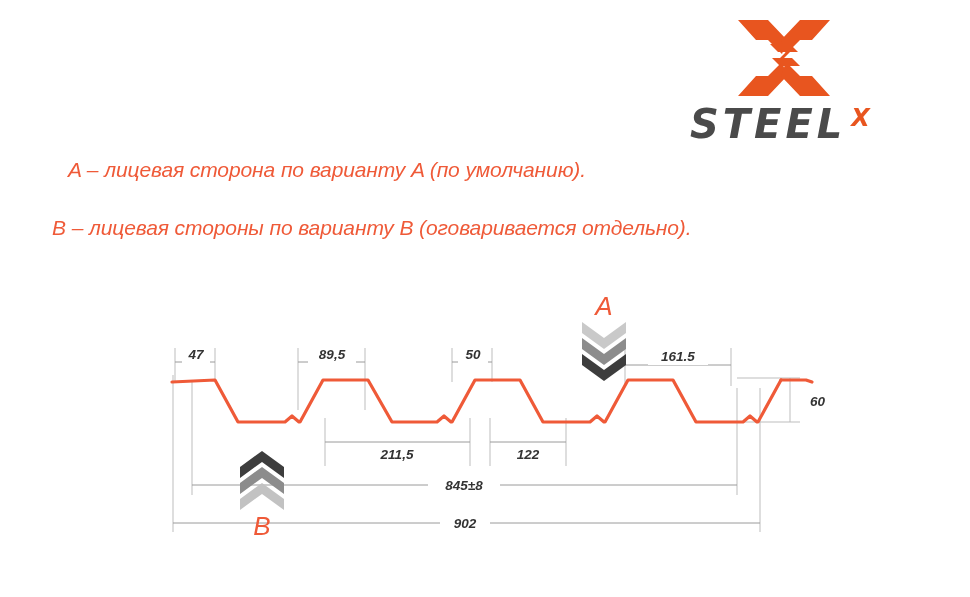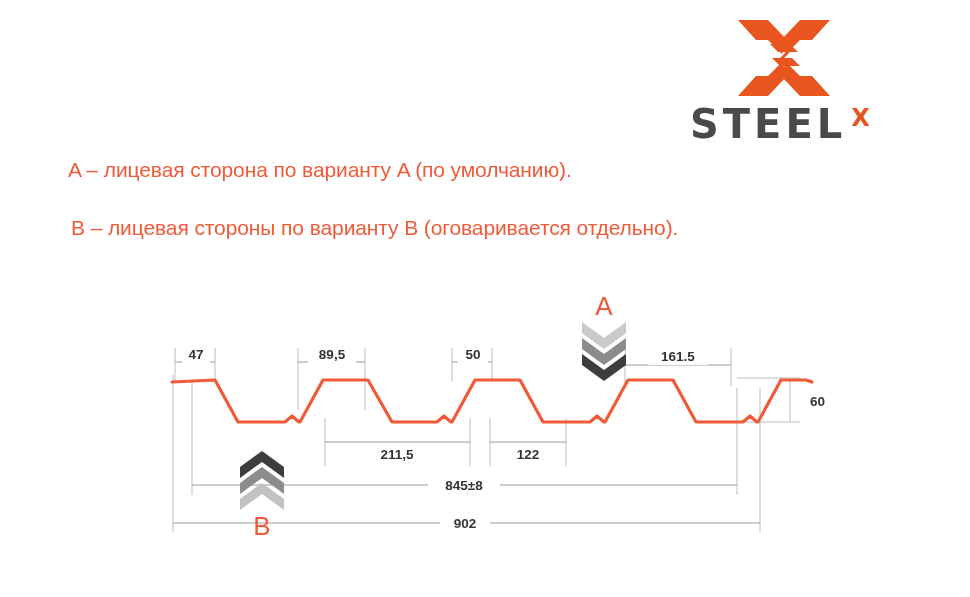--- a/index.html
+++ b/index.html
@@ -13,20 +13,21 @@
     position: relative;
     overflow: hidden;
     font-family: "Liberation Sans", sans-serif;
     -webkit-font-smoothing: antialiased;
   }
 
   .page {
     position: absolute;
     inset: 0;
     background: #ffffff;
+    font-style: italic;
   }
 
   
   .logo-block {
     position: absolute;
     left: 690px;
     top: 18px;
     width: 260px;
     height: 130px;
   }
@@ -70,21 +71,21 @@
   .caption {
     position: absolute;
     color: #ef5a38;
     font-family: "Liberation Sans", sans-serif;
     font-size: 21px;
     font-weight: 400;
     white-space: nowrap;
     letter-spacing: -0.1px;
   }
   #caption-a { left: 68px; top: 158px; }
-  #caption-b { left: 52px; top: 216px; margin-left: 19px; }
+  #caption-b { left: 52px; top: 216px; }
 
   
   .drawing {
     position: absolute;
     left: 0;
     top: 270px;
     width: 970px;
     height: 290px;
   }
   .drawing svg { display: block; }

